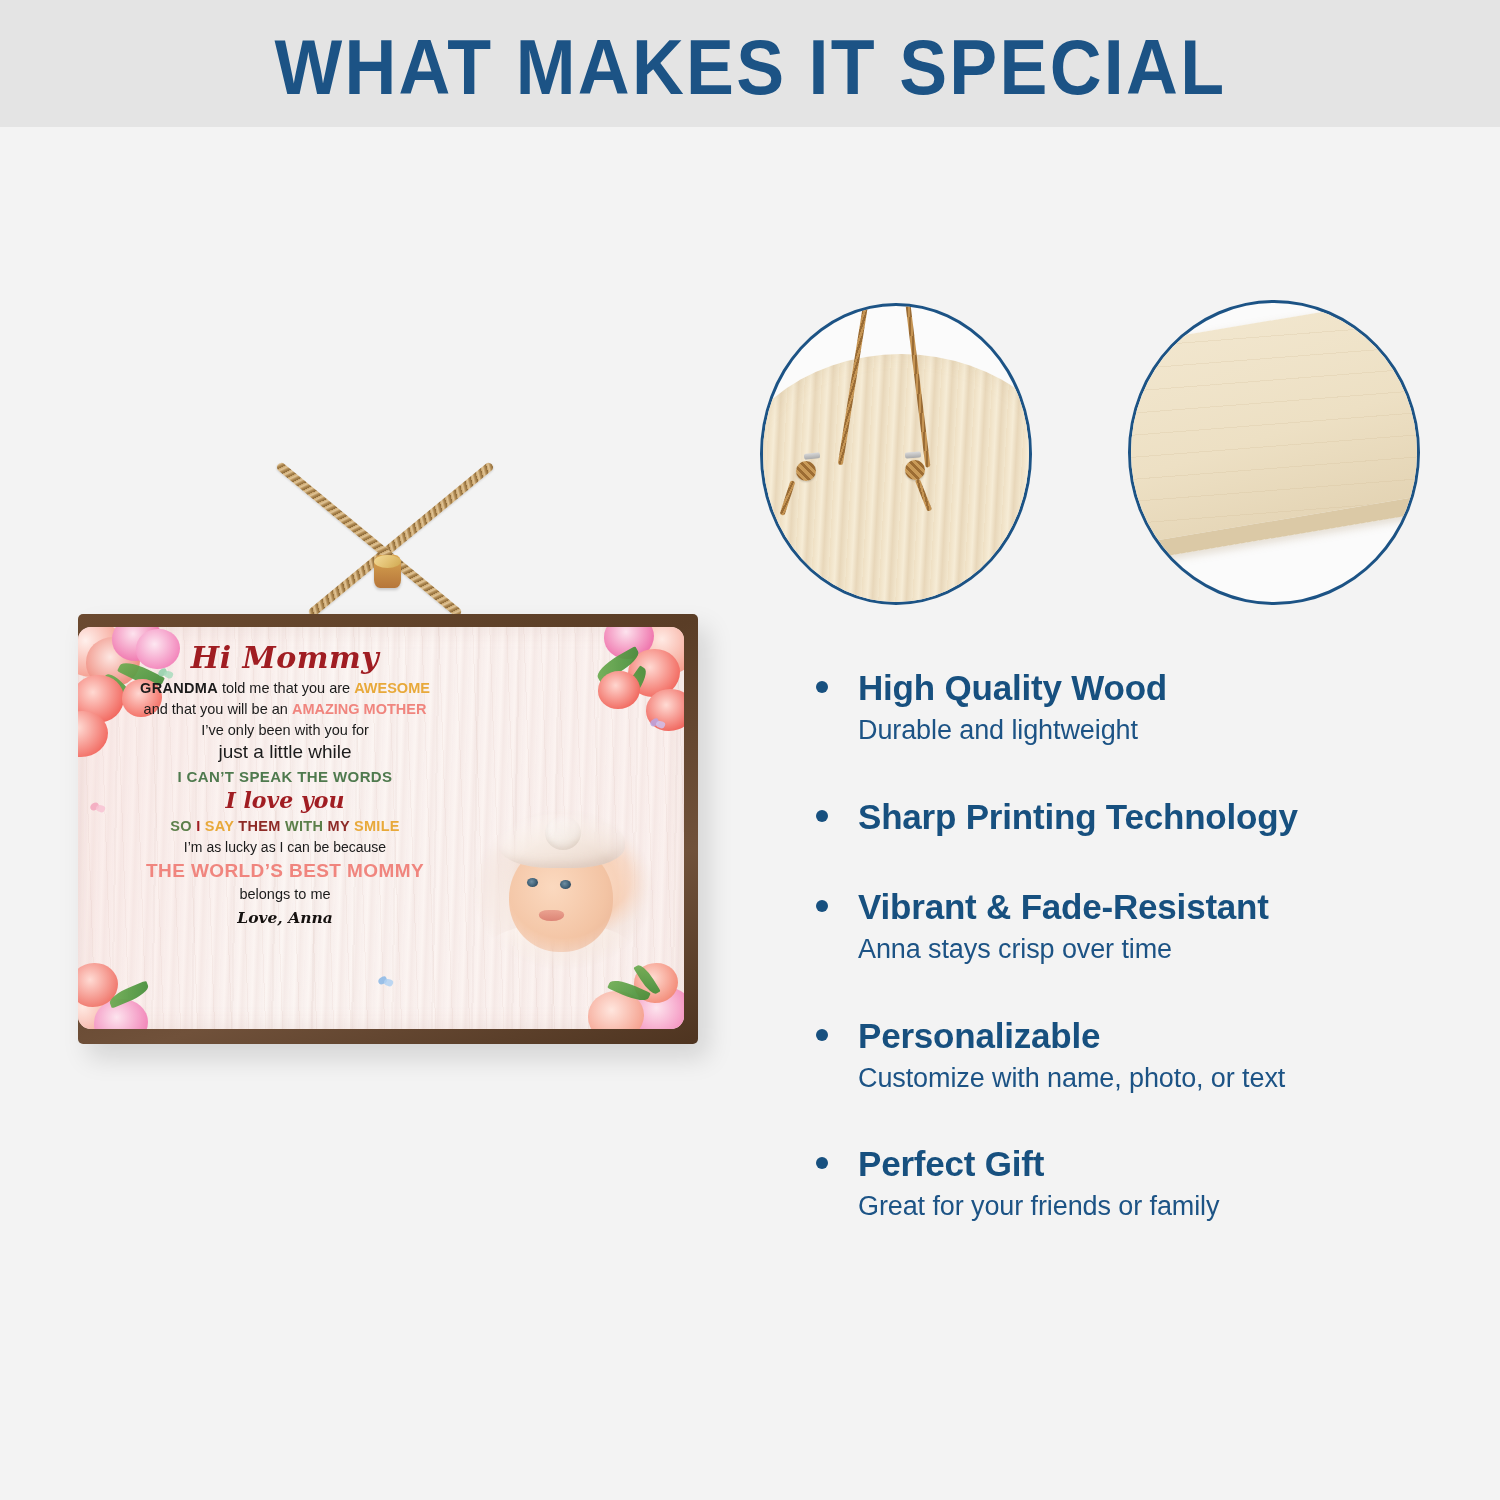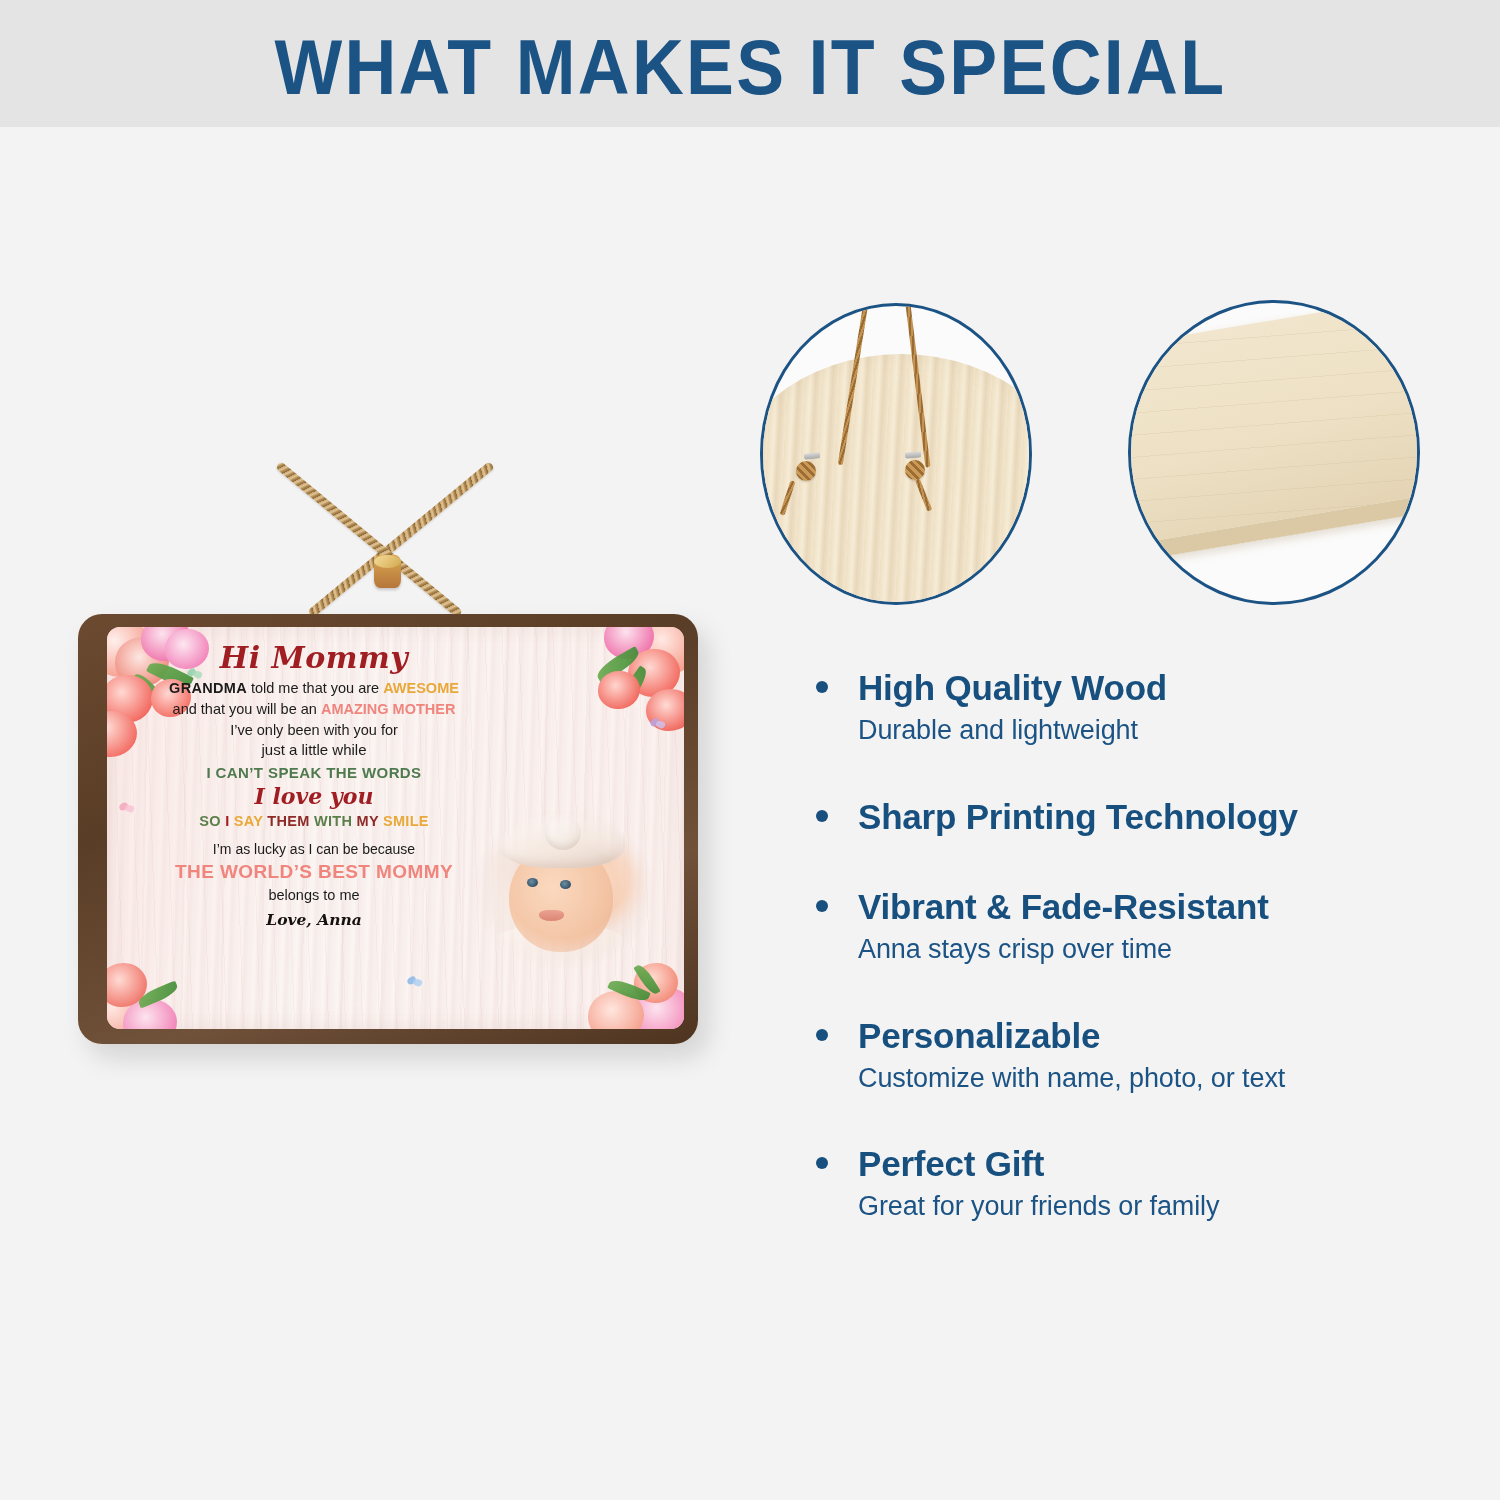--- a/index.html
+++ b/index.html
@@ -64,24 +64,24 @@
   .knob::before{
     content:""; position:absolute; left:0; top:0; width:27px; height:13px;
     border-radius:50%;
     background:linear-gradient(135deg,#f4dc9a 0%,#e2c071 55%,#cfa74f 100%);
   }
 
   
   .sign-board{
     position:absolute; left:78px; top:487px;
     width:620px; height:430px;
-    border-radius:24px;
+    border-radius:5px;
     background:linear-gradient(160deg,#6b4a30 0%,#5a3d26 35%,#70513a 70%,#4e3420 100%);
     box-shadow:10px 14px 26px rgba(0,0,0,.13);
-    padding:13px 14px 15px 29px;
+    padding:13px 14px 15px 0;
     z-index:3;
   }
   .sign-face{
     position:relative; width:100%; height:100%;
     border-radius:13px;
     overflow:hidden;
     background:
       linear-gradient(100deg, rgba(250,228,226,.55) 0%, rgba(255,252,250,.25) 38%, rgba(252,236,234,.35) 100%),
       repeating-linear-gradient(92deg,
           #f6ecea 0px, #fbf4f1 5px, #f2e5e2 9px, #f8efec 14px),
@@ -179,27 +179,27 @@
   .l2 .b{ font-weight:700; letter-spacing:.3px;text-align:center; }
   .l2 .thin{ font-weight:400; }
   .c-gold{ color:#e8a93a; }
   .c-salmon{ color:#f0857e; }
   .c-red{ color:#a01d22; }
   .c-dred{ color:#8e2b27; }
   .c-olive{ color:#5c7f4a; }
   .c-dark{ color:#1b1b1b; }
   .l3{ font-size:14.5px; font-weight:700; margin-bottom:5px; }
   .l4{ font-size:14.5px; font-weight:400; color:#1b1b1b; margin-bottom:2px;}
-  .l5{ font-size:15px; font-weight:400; color:#1b1b1b; margin-bottom:6px;}
+  .l5{ font-size:19px; font-weight:400; color:#1b1b1b; margin-bottom:6px;}
   .l6{ font-size:15px; font-weight:700; color:#4f7a4e; letter-spacing:.4px; margin-bottom:3px;}
   .l7{
     font-family:"DejaVu Serif", serif; font-style:italic; font-weight:700;
     font-size:22px; color:#a01d22; margin-bottom:4px;
   }
-  .l8{ font-size:14.5px; font-weight:700; letter-spacing:.3px; margin-bottom:12px;}
+  .l8{ font-size:14.5px; font-weight:700; letter-spacing:.3px; margin-bottom:6px;}
   .l9{ font-size:14px; font-weight:400; color:#1b1b1b; margin-bottom:4px;}
   .l10{ font-size:19px; font-weight:700; color:#f0857e; letter-spacing:.4px; margin-bottom:4px;}
   .l11{ font-size:14.5px; font-weight:400; color:#1b1b1b; margin-bottom:7px;}
   .l12{
     font-family:"DejaVu Serif", serif; font-style:italic; font-weight:700;
     font-size:15.5px; color:#15110f;
   }
 
   
   .detail-circle{

